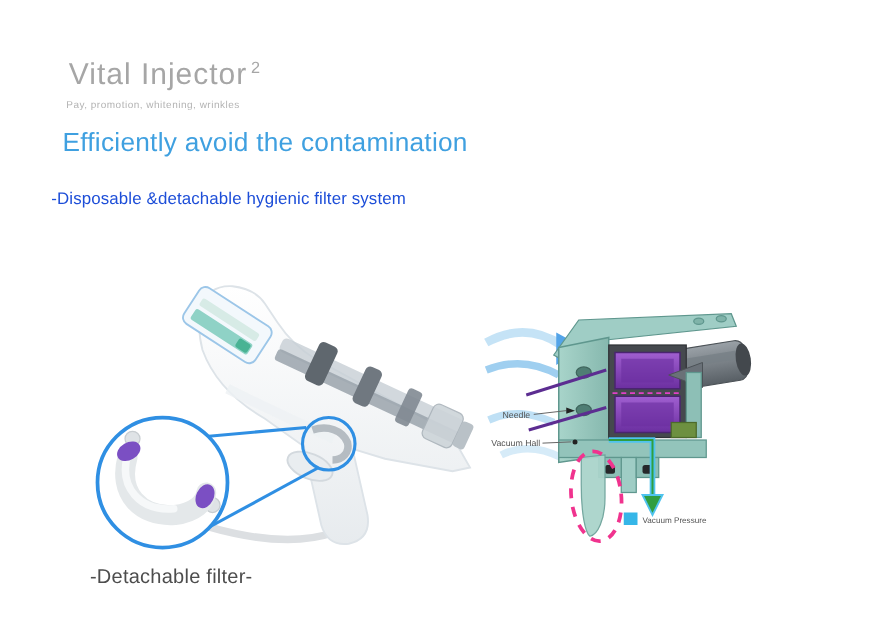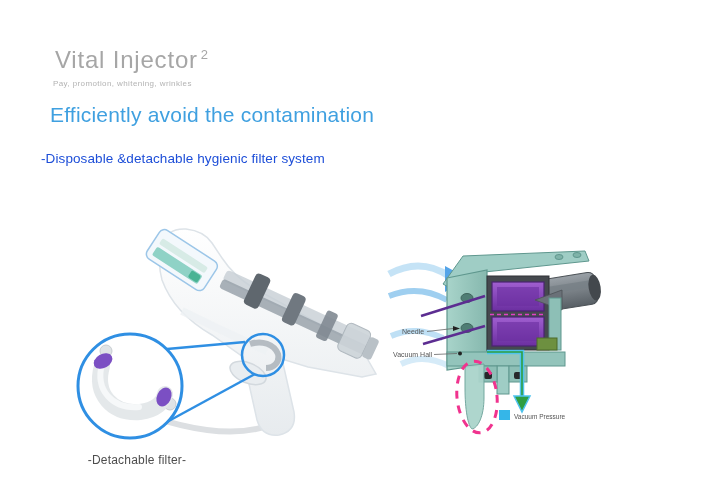--- a/index.html
+++ b/index.html
@@ -22,21 +22,21 @@
   .bullet{
     position:absolute;left:29px;margin:12px;font-size:13.5px;color:#1d4ed8;
     line-height:19px;letter-spacing:0.1px;
   }
   .bullet-1{top:137px;}
   .bullet-2{top:167px;width:600px;}
   .fig{position:absolute;}
   .fig-left{left:62px;top:216px;}
   .fig-right{left:387px;top:240px;}
   .caption{
-    position:absolute;top:453px;font-size:12px;color:#4d4d4d;text-align:center;letter-spacing:0.2px;
+    position:absolute;top:453px;font-size:16px;color:#4d4d4d;text-align:center;letter-spacing:0.2px;
   }
   .caption-left{left:57px;width:160px;}
   .caption-right{left:440px;width:120px;}
   svg text{font-family:"Liberation Sans",sans-serif;}
 </style>
 </head>
 <body>
 
 <div class="page">
 

